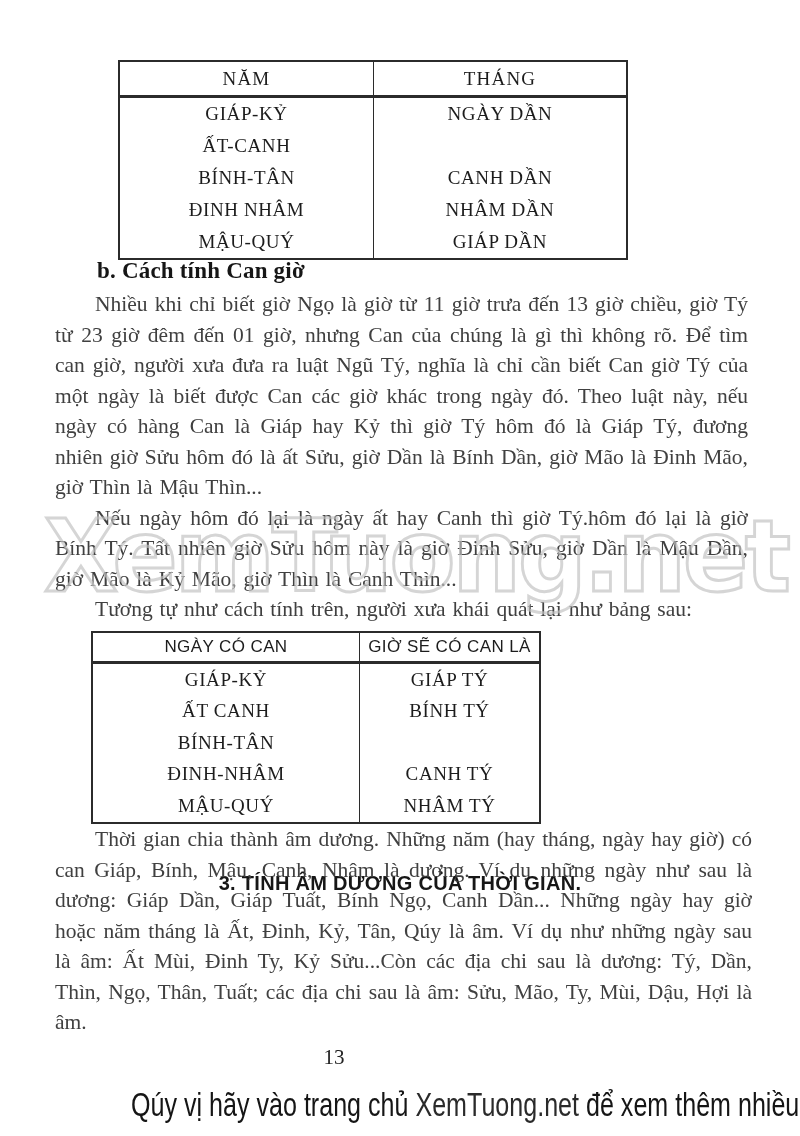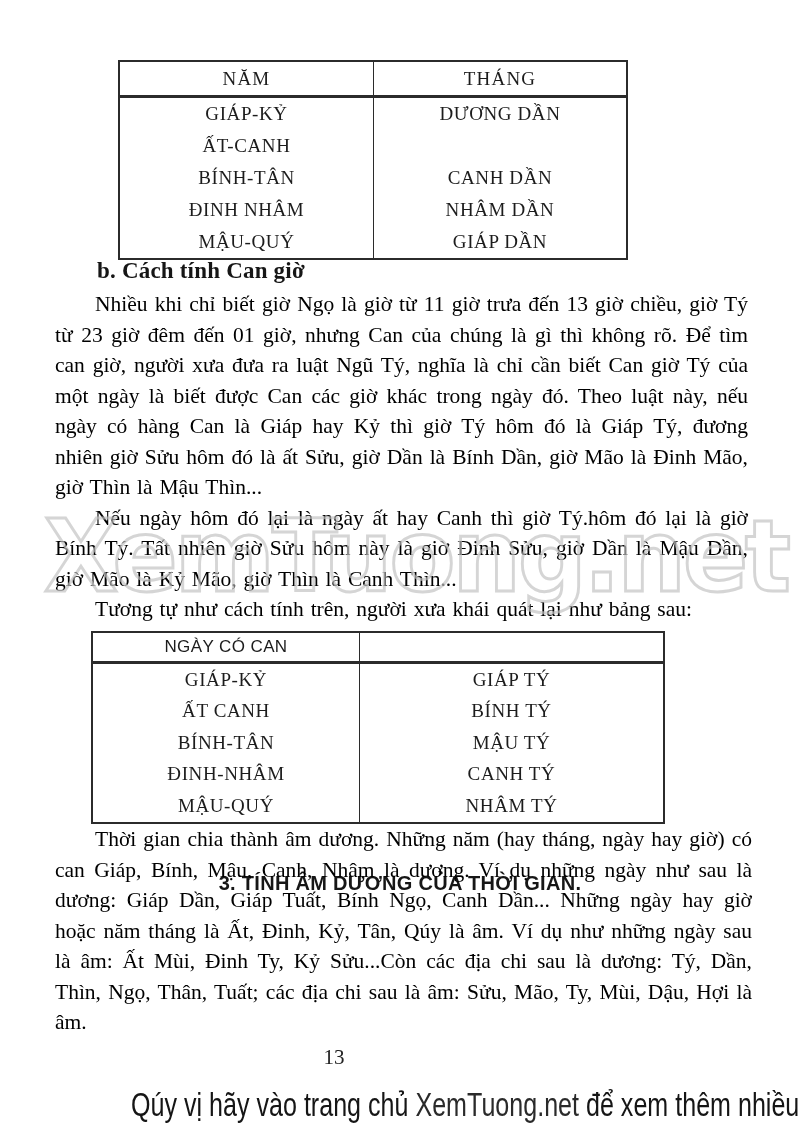--- a/index.html
+++ b/index.html
@@ -18,39 +18,39 @@
     font-size:19px; letter-spacing:0.6px; color:#1c1c1c;
   }
   .cell.c0 { border-right:1.5px solid #2b2b2b; }
 
   .tbl1 { left:118px; top:60px; width:510px; }
   .tbl1 .hrow, .tbl1 .row { grid-template-columns:254px 1fr; }
   .tbl1 .hrow { height:36px; }
   .tbl1 .row  { height:32px; }
   .tbl1 .hrow .cell { letter-spacing:1.2px; }
 
-  .tbl2 { left:91px; top:631px; width:574px; }
+  .tbl2 { left:91px; top:631px; width:450px; }
   .tbl2 .hrow, .tbl2 .row { grid-template-columns:267px 1fr; }
   .tbl2 .hrow { height:31px; }
   .tbl2 .row  { height:31.5px; }
   .tbl2 .hrow .cell {
     font-family:"Liberation Sans", sans-serif; font-size:17px;
     letter-spacing:0.4px; font-weight:500;
   }
 
   
   .heading-b {
     position:absolute; left:97px; top:258px;
     font-size:23px; font-weight:bold; letter-spacing:0.2px;text-align:center;
   }
   .body-block { position:absolute; left:55px; width:693px; }
   .blk1 { top:289px; }
   .body-block p {
     font-size:21.5px; line-height:30.5px; text-align:justify;
-    text-indent:40px; word-spacing:1.5px; color:#000000;
+    text-indent:40px; word-spacing:1.5px; color:#404040;
   }
   .heading-3 {
     position:absolute; left:0; top:872px; width:800px; text-align:center;
     font-family:"Liberation Sans", sans-serif; font-weight:bold;
     font-size:20px; letter-spacing:0.3px;
   }
   .blk2 { top:824px; width:697px; }
 
   
   .page-number {
@@ -85,21 +85,21 @@
 <div class="page">
   <div class="content">
 
     <div class="tbl tbl1">
       <div class="hrow">
         <div class="cell c0">NĂM</div>
         <div class="cell">THÁNG</div>
       </div>
       <div class="row">
         <div class="cell c0">GIÁP-KỶ</div>
-        <div class="cell">DƯƠNG DẦN</div>
+        <div class="cell">NGÀY DẦN</div>
       </div>
       <div class="row">
         <div class="cell c0">ẤT-CANH</div>
       </div>
       <div class="row">
         <div class="cell c0">BÍNH-TÂN</div>
         <div class="cell">CANH DẦN</div>
       </div>
       <div class="row">
         <div class="cell c0">ĐINH NHÂM</div>
@@ -114,32 +114,32 @@
     <div class="heading-b">b. Cách tính Can giờ</div>
     <div class="body-block blk1">
       <p>Nhiều khi chỉ biết giờ Ngọ là giờ từ 11 giờ trưa đến 13 giờ chiều, giờ Tý từ 23 giờ đêm đến 01 giờ, nhưng Can của chúng là gì thì không rõ. Để tìm can giờ, người xưa đưa ra luật Ngũ Tý, nghĩa là chỉ cần biết Can giờ Tý của một ngày là biết được Can các giờ khác trong ngày đó. Theo luật này, nếu ngày có hàng Can là Giáp hay Kỷ thì giờ Tý hôm đó là Giáp Tý, đương nhiên giờ Sửu hôm đó là ất Sửu, giờ Dần là Bính Dần, giờ Mão là Đinh Mão, giờ Thìn là Mậu Thìn...</p>
       <p>Nếu ngày hôm đó lại là ngày ất hay Canh thì giờ Tý.hôm đó lại là giờ Bính Tý. Tất nhiên giờ Sửu hôm này là giờ Đinh Sửu, giờ Dần là Mậu Dần, giờ Mão là Kỷ Mão, giờ Thìn là Canh Thìn...</p>
       <p>Tương tự như cách tính trên, người xưa khái quát lại như bảng sau:</p>
     </div>
 
     <div class="tbl tbl2">
       <div class="hrow">
         <div class="cell c0">NGÀY CÓ CAN</div>
+        <div class="cell">GIỜ SẼ CÓ CAN LÀ</div>
       </div>
       <div class="row">
         <div class="cell c0">GIÁP-KỶ</div>
         <div class="cell">GIÁP TÝ</div>
       </div>
       <div class="row">
         <div class="cell c0">ẤT CANH</div>
         <div class="cell">BÍNH TÝ</div>
       </div>
       <div class="row">
         <div class="cell c0">BÍNH-TÂN</div>
-        <div class="cell">MẬU TÝ</div>
       </div>
       <div class="row">
         <div class="cell c0">ĐINH-NHÂM</div>
         <div class="cell">CANH TÝ</div>
       </div>
       <div class="row">
         <div class="cell c0">MẬU-QUÝ</div>
         <div class="cell">NHÂM TÝ</div>
       </div>
     </div>

